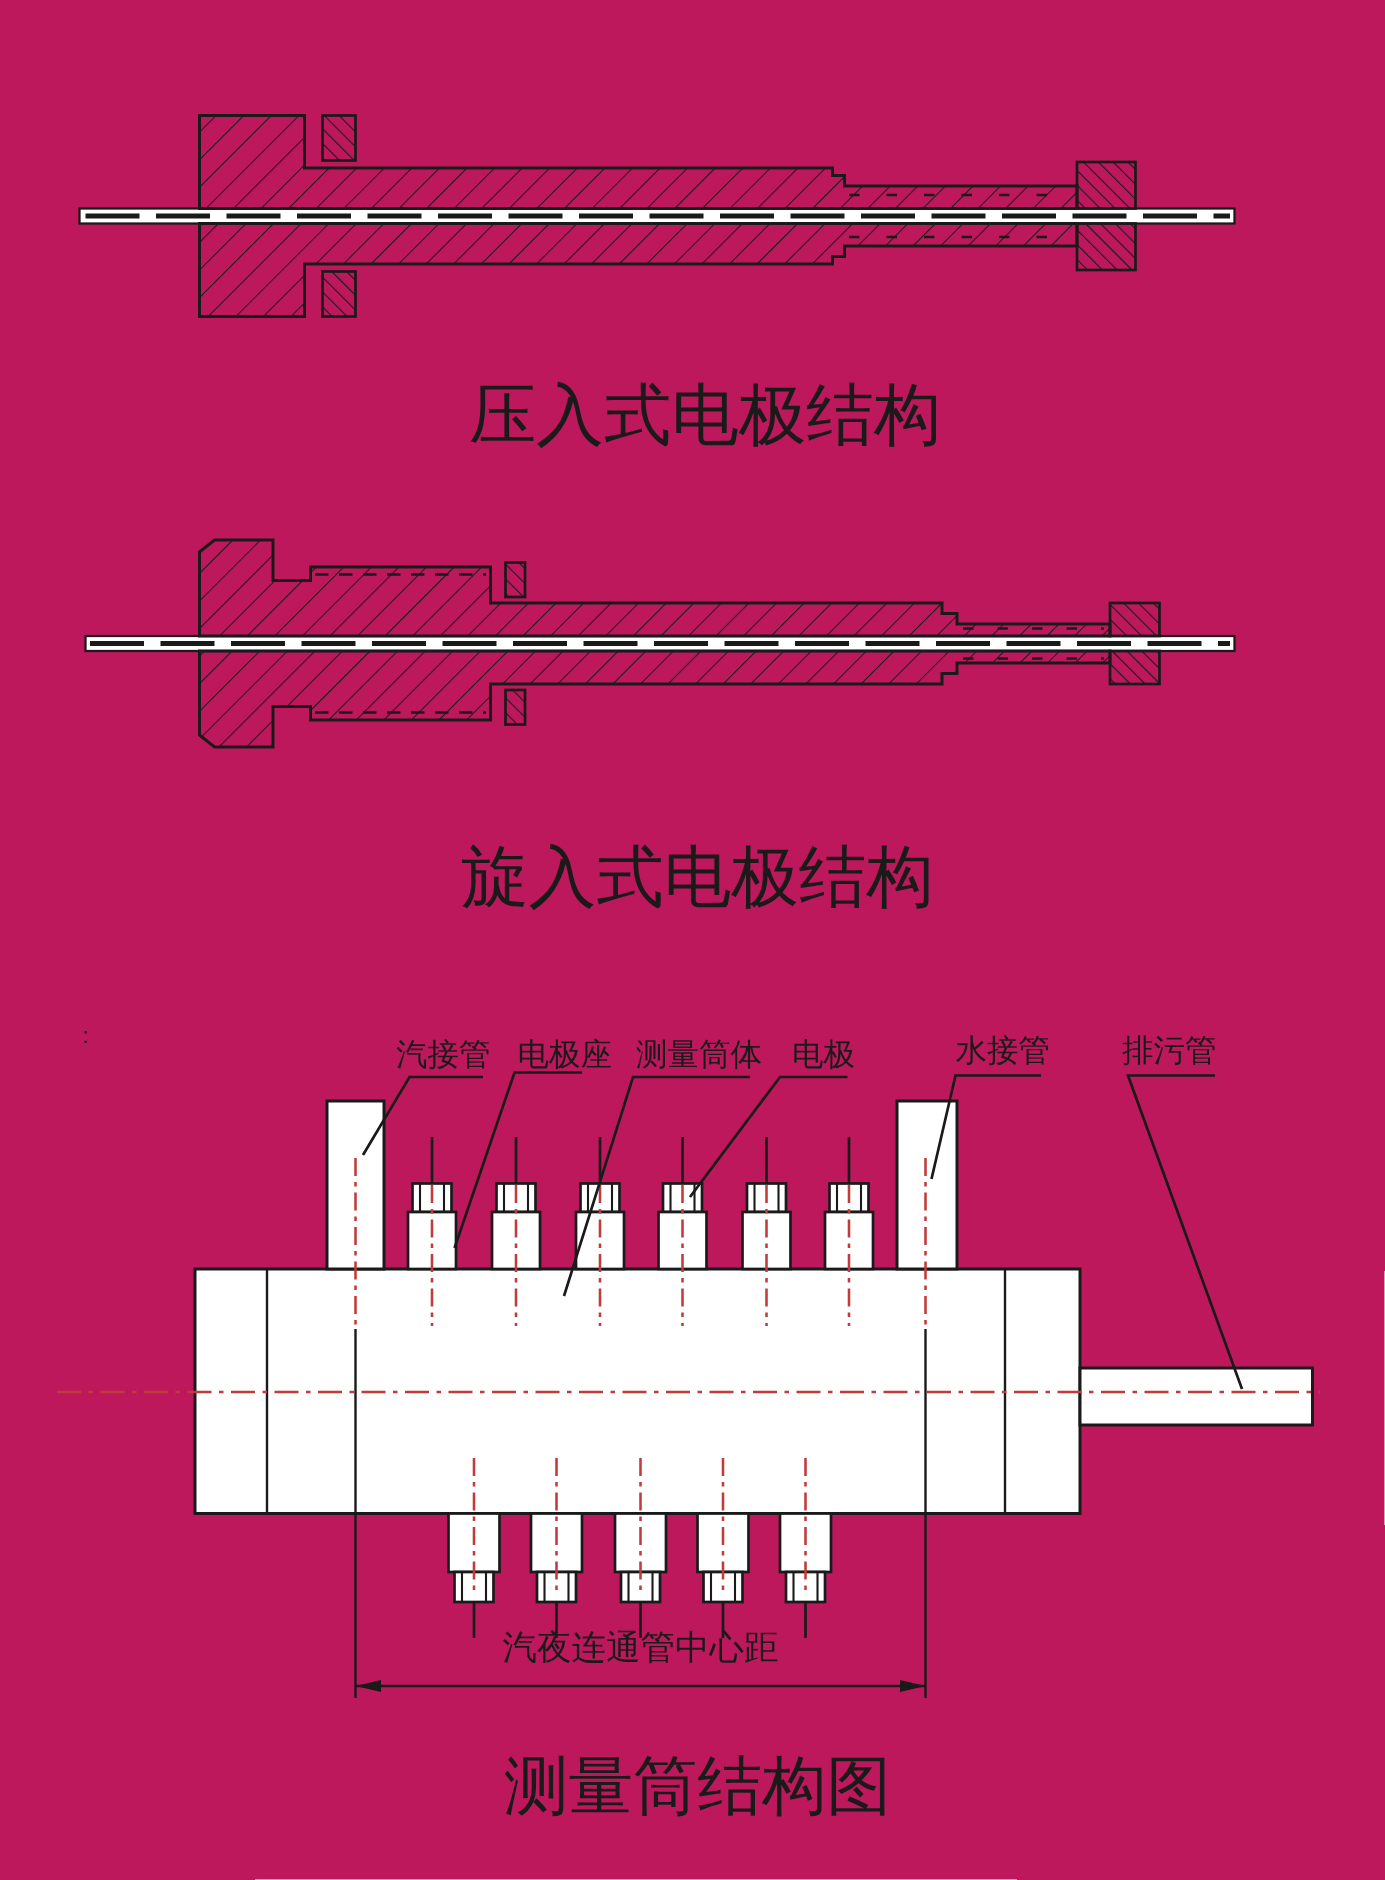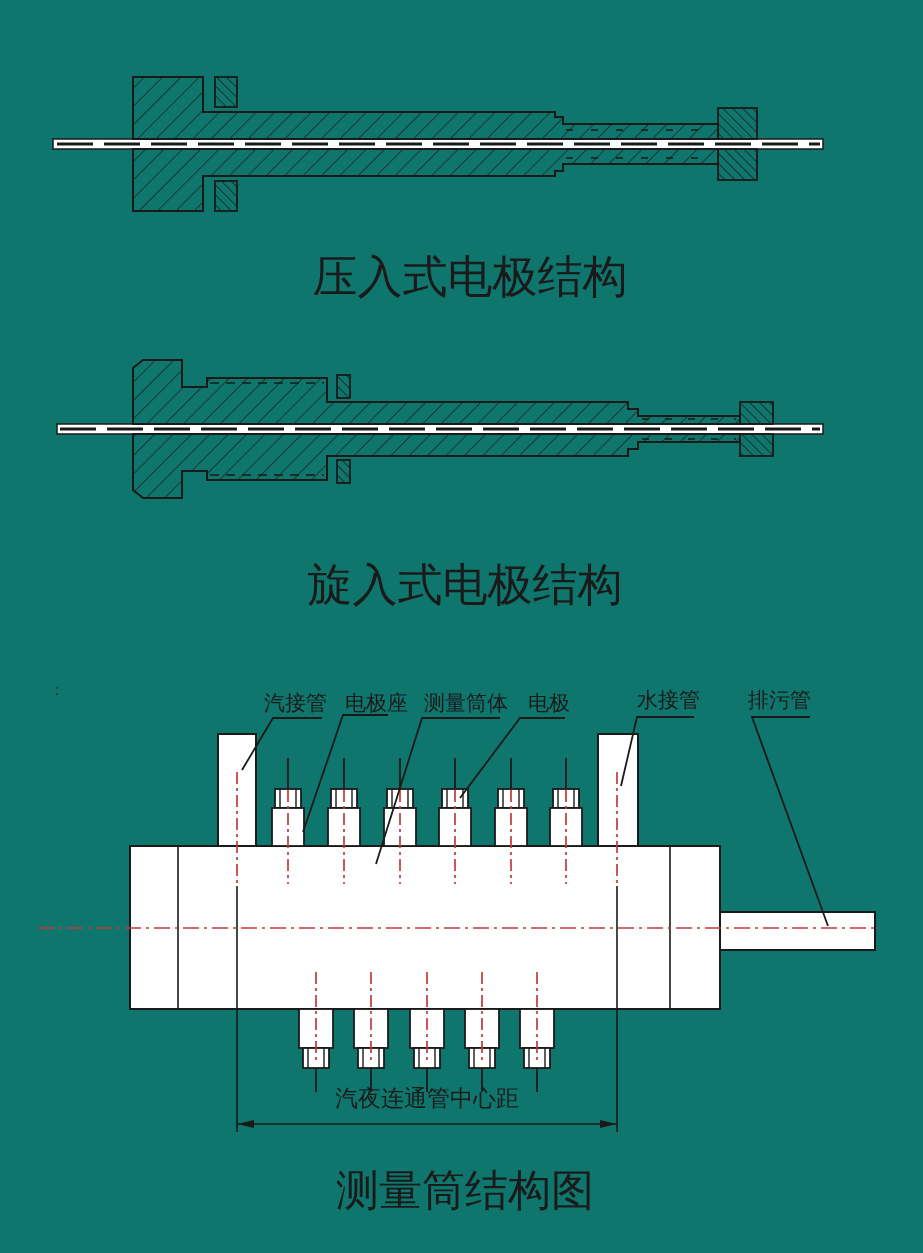--- a/index.html
+++ b/index.html
@@ -1,16 +1,16 @@
 <!DOCTYPE html>
 <html><head>
 <meta charset="utf-8">
 <style>
   html,body{margin:0;padding:0;background:#ffffff;}
-  .page{position:relative;width:923px;height:1253px;background:#0f766e;overflow:hidden;}
+  .page{position:relative;width:923px;height:1253px;background:#be185d;overflow:hidden;}
   svg{display:block;}
   .caption{font-family:"Liberation Serif","DejaVu Serif",serif;fill:#1a1a1a;}
   .lbl{font-family:"Liberation Sans","DejaVu Sans",sans-serif;fill:#1a1a1a;}
   .outline{fill:#ffffff;stroke:#1a1a1a;stroke-width:2;}
   .hatched{fill:url(#hatch);stroke:#1a1a1a;stroke-width:2;}
   .hatchedRev{fill:url(#hatchRev);stroke:#1a1a1a;stroke-width:1.8;}
   .thin{stroke:#1a1a1a;stroke-width:1.6;fill:none;}
   .leader{stroke:#1a1a1a;stroke-width:1.8;fill:none;}
   .redline{stroke:#c23b3b;stroke-width:1.7;fill:none;}
 </style>

